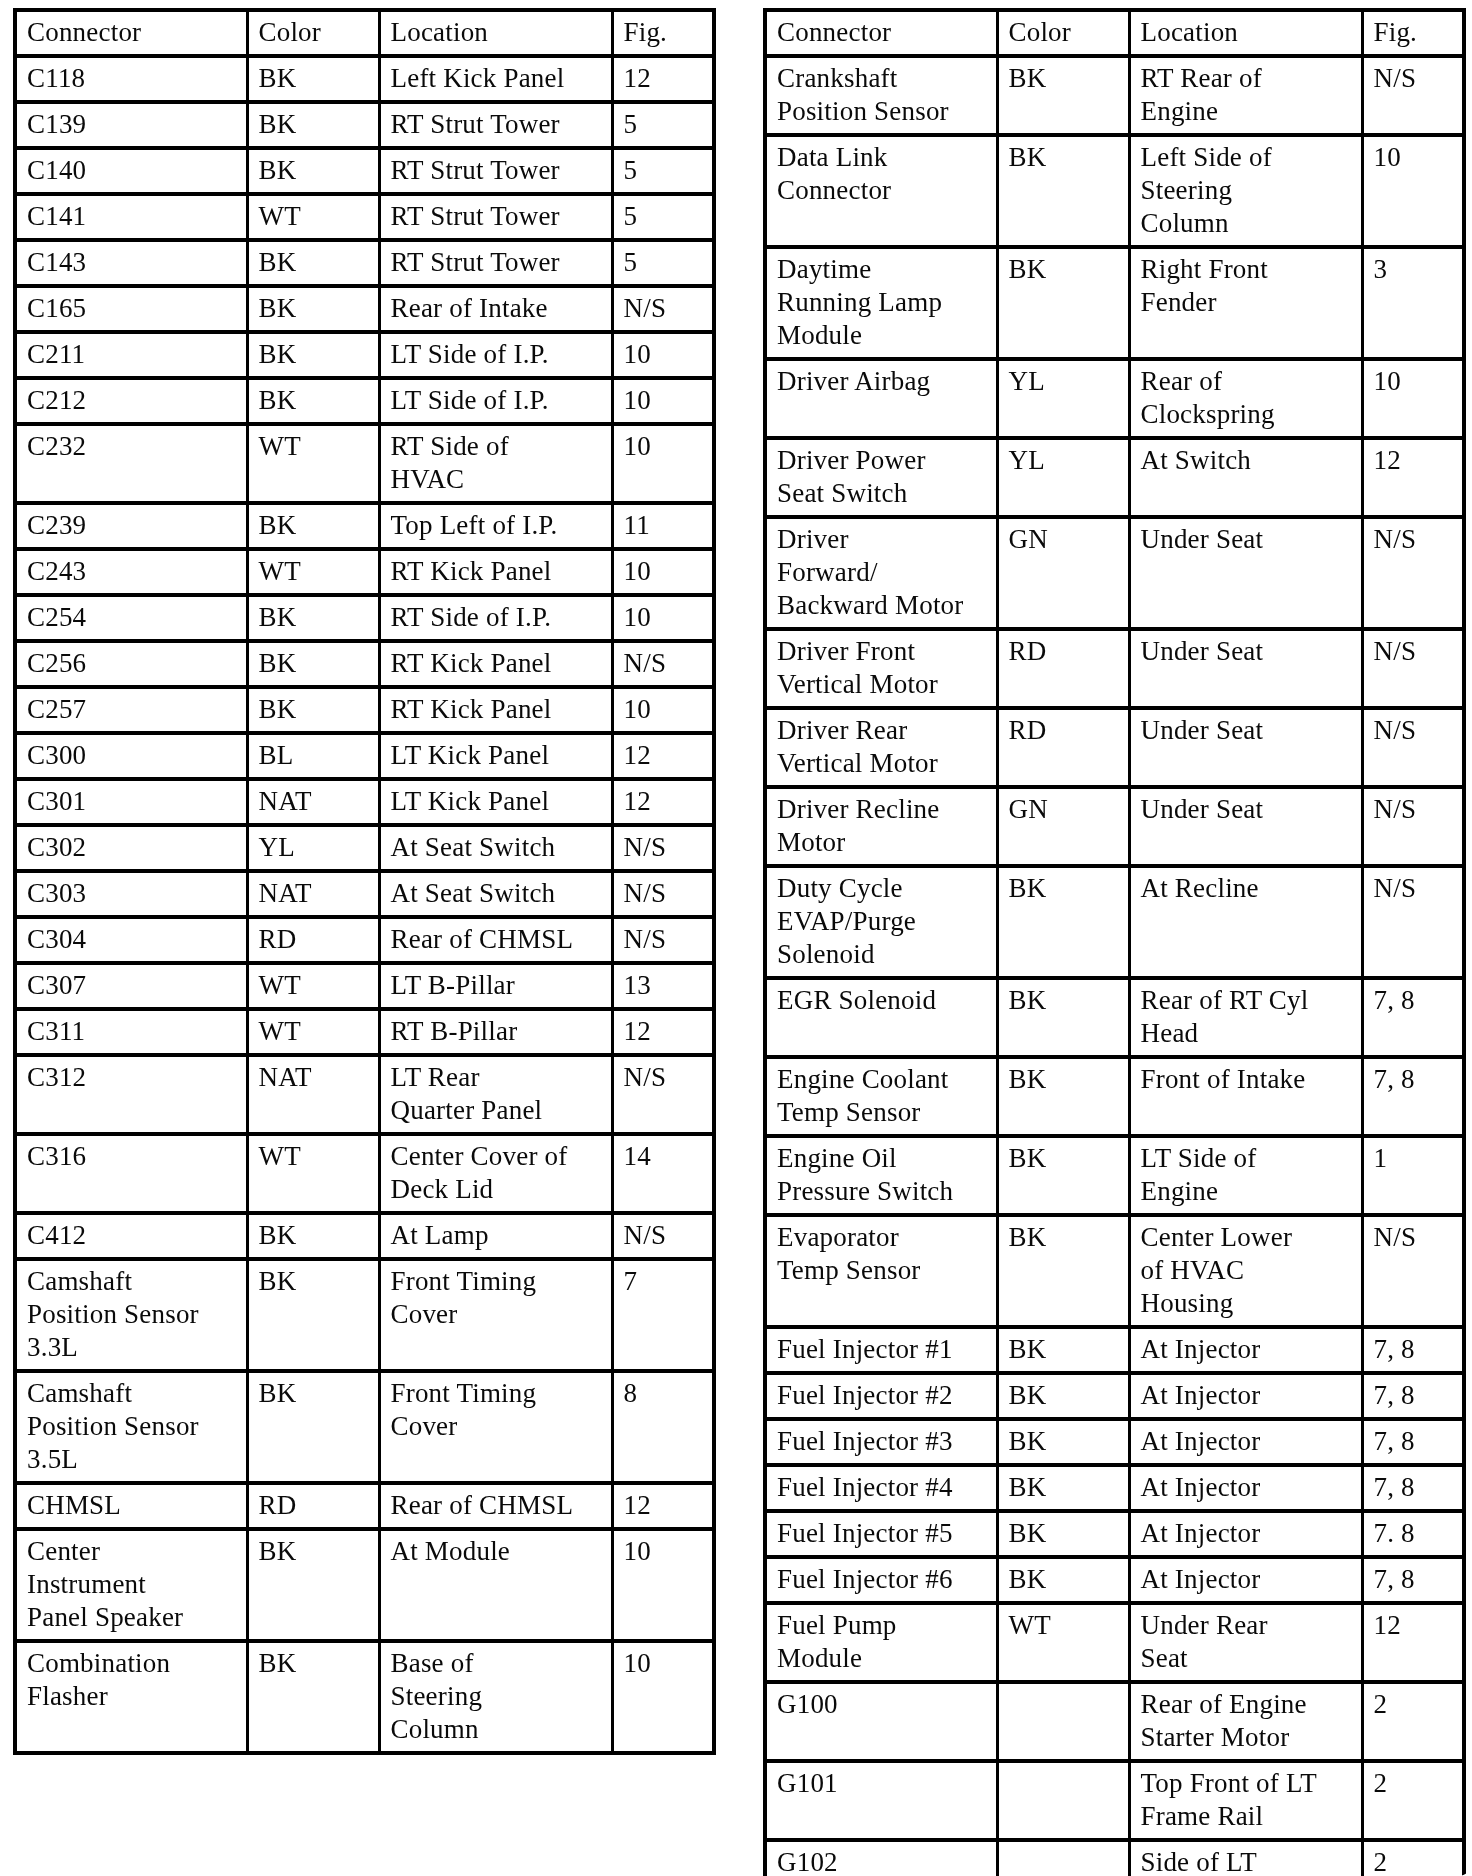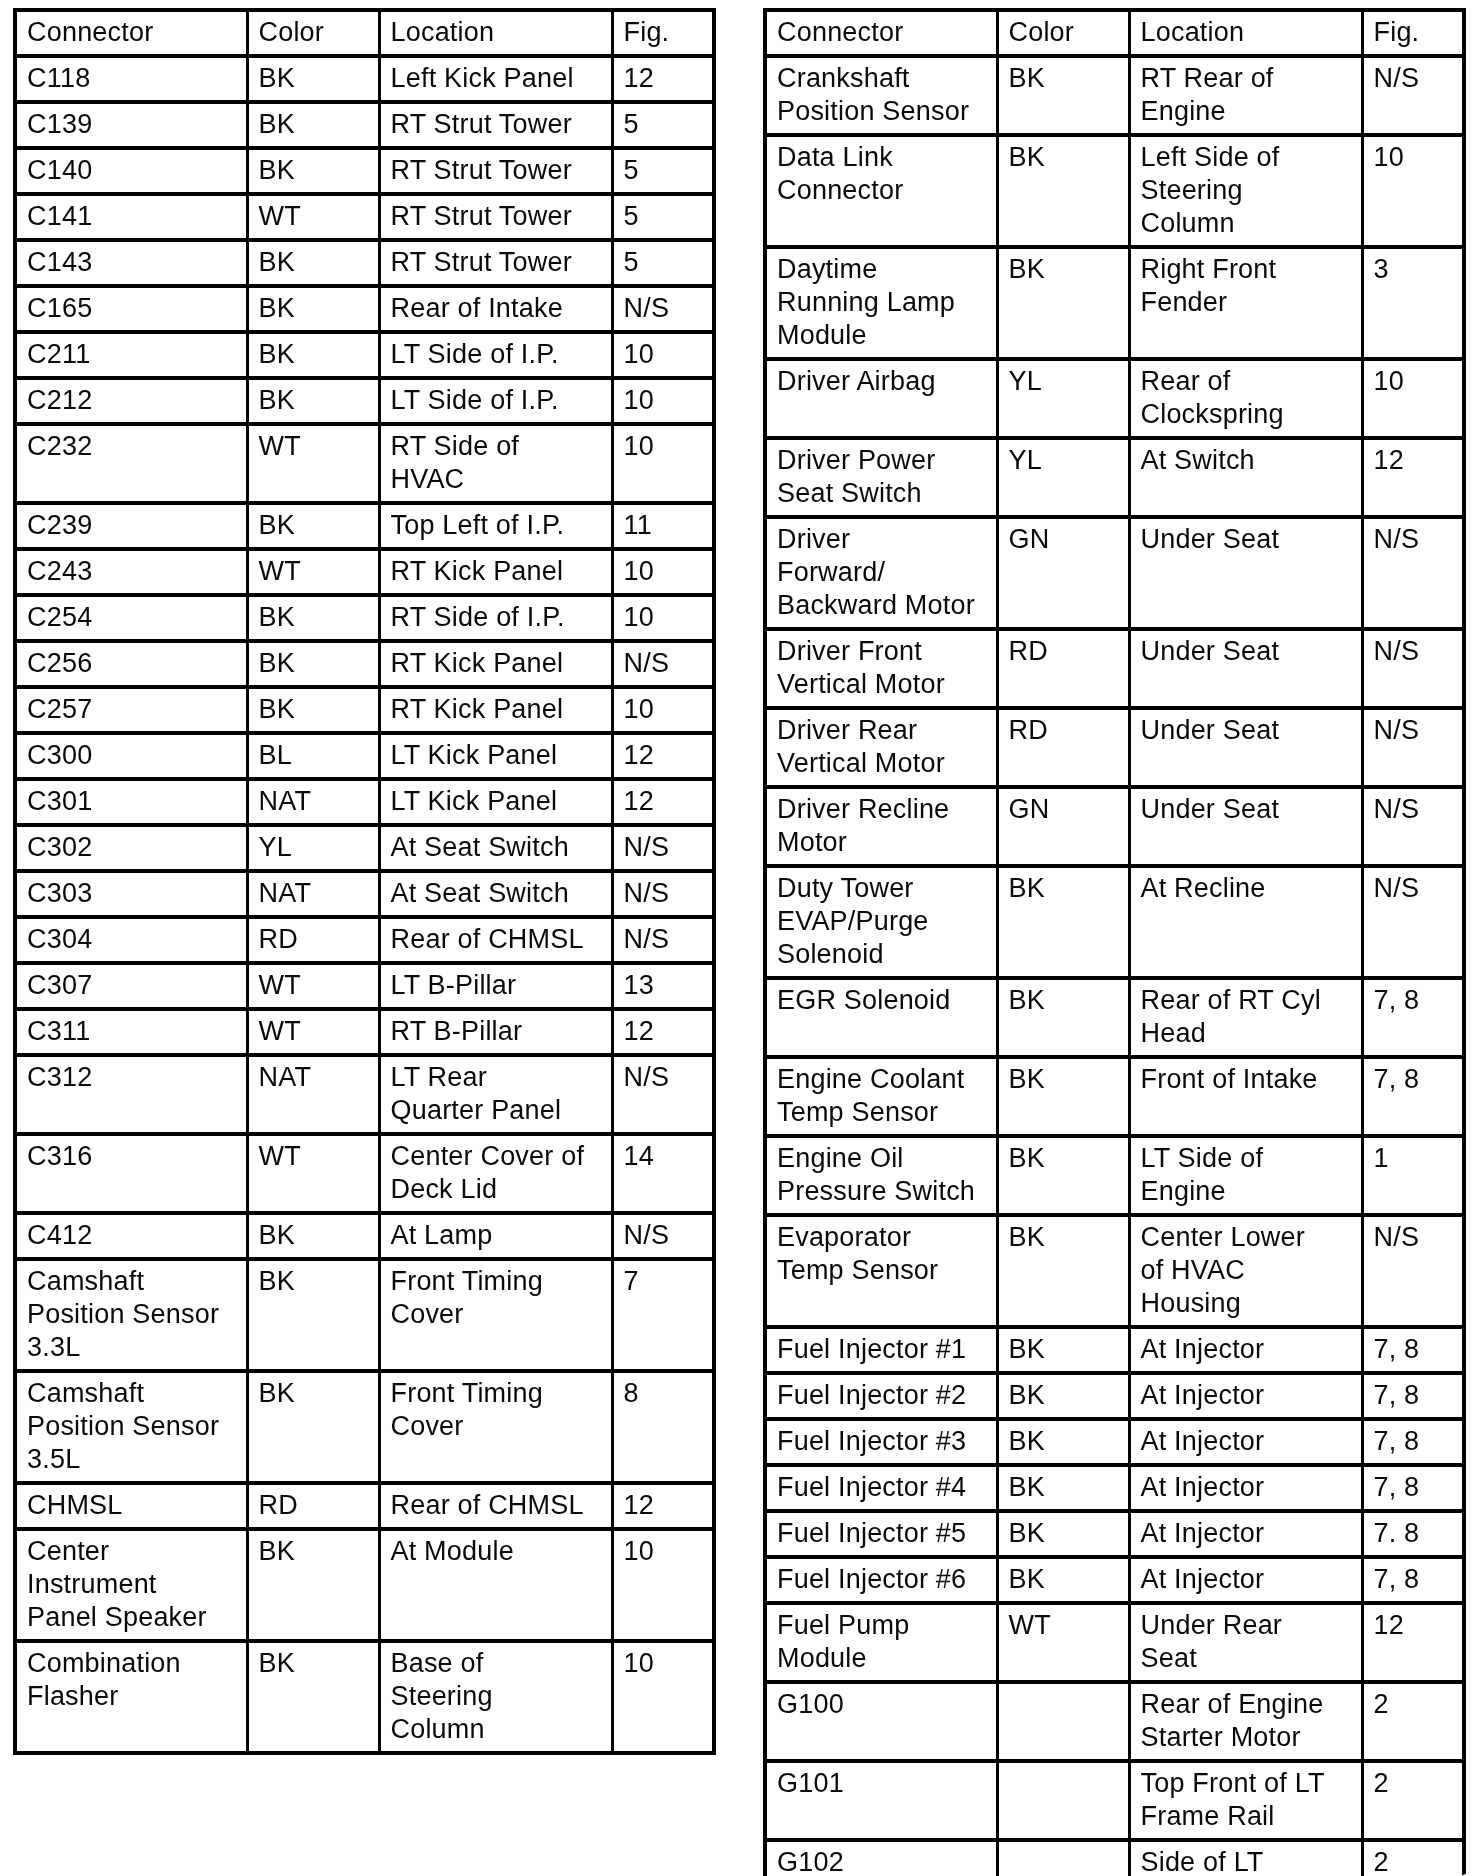--- a/index.html
+++ b/index.html
@@ -5,21 +5,21 @@
   html, body {
     margin: 0;
     padding: 0;
     background: #ffffff;
   }
   .page {
     position: relative;
     width: 1472px;
     height: 1876px;
     background: #ffffff;
-    font-family: Liberation Sans, sans-serif;
+    font-family: Liberation Serif, serif;
     color: #0a0a0a;
     overflow: hidden;
     border-radius: 14px;
   }
   table.conn-table {
     position: absolute;
     top: 8px;
     border-collapse: collapse;
     table-layout: fixed;
     width: 699px;
@@ -340,21 +340,21 @@
           <td>N/S</td>
         </tr>
         <tr>
           <td>Driver Recline
 Motor</td>
           <td>GN</td>
           <td>Under Seat</td>
           <td>N/S</td>
         </tr>
         <tr>
-          <td>Duty Tower
+          <td>Duty Cycle
 EVAP/Purge
 Solenoid</td>
           <td>BK</td>
           <td>At Recline</td>
           <td>N/S</td>
         </tr>
         <tr>
           <td>EGR Solenoid</td>
           <td>BK</td>
           <td>Rear of RT Cyl

